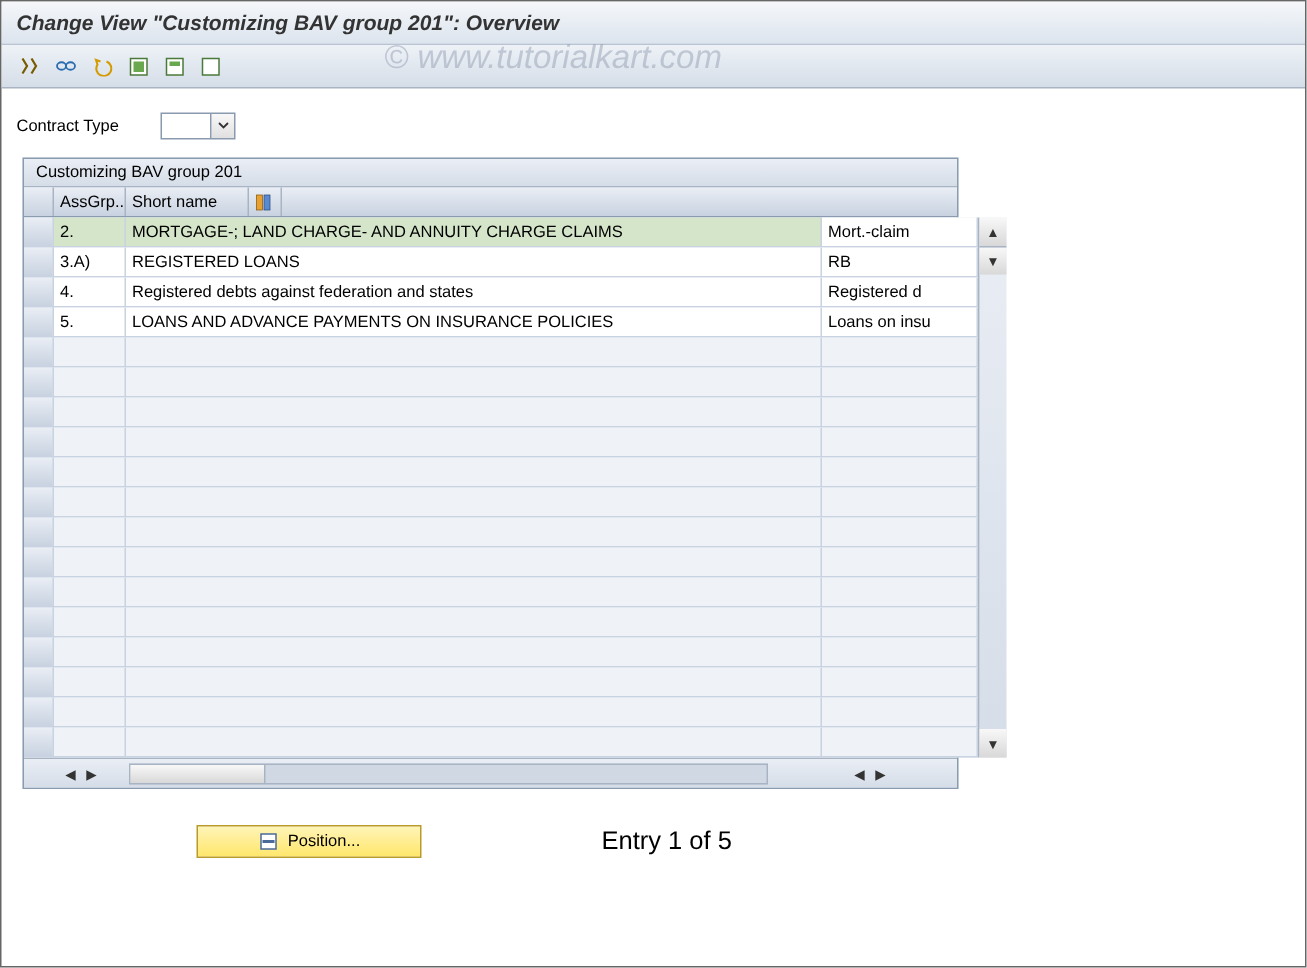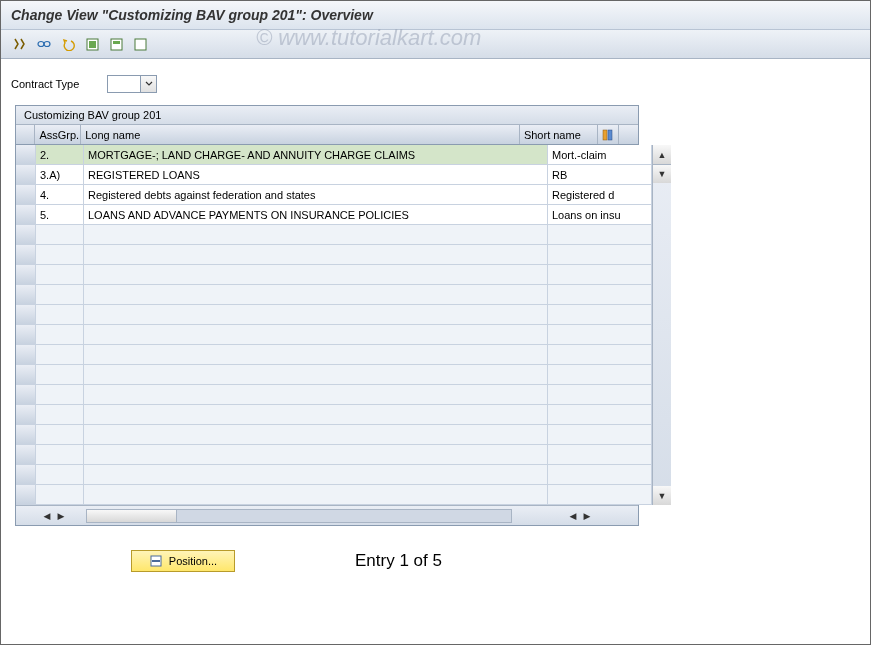--- a/index.html
+++ b/index.html
@@ -194,21 +194,21 @@
     }
     .hscroll-short { width:82px; display:flex; justify-content:flex-end; padding-right:2px;}
     .footer-row {
       display:flex;
       align-items:center;
       gap: 120px;
       margin-top: 24px;
       margin-left: 120px;
     }
     .position-btn {
-      width: 104px;
+      width: 150px;
       height: 22px;
       background: linear-gradient(#fff4b8, #ffe76b);
       border: 1px solid #b89b2a;
       display:flex;
       align-items:center;
       justify-content:center;
       gap:6px;
       cursor:pointer;
       font-size:11px;
     }
@@ -283,21 +283,20 @@
       </div>
     </div>
   </div>
 
   <div class="table-container">
     <div class="table-title">Customizing BAV group 201</div>
 
     <div class="table-header">
       <div class="th col-sel"></div>
       <div class="th col-grp">AssGrp...</div>
-      <div class="th col-long">Long name</div>
       <div class="th col-short">Short name</div>
       <div class="th col-cfg">
         <svg width="12" height="12" viewBox="0 0 12 12">
             <rect x="1" y="1" width="4" height="10" fill="#e8a030" stroke="#8a5a10" stroke-width="0.5"></rect>
             <rect x="6" y="1" width="4" height="10" fill="#5a8ad0" stroke="#2a4a80" stroke-width="0.5"></rect>
           </svg>
       </div>
       <div class="th col-scroll"></div>
     </div>
 

